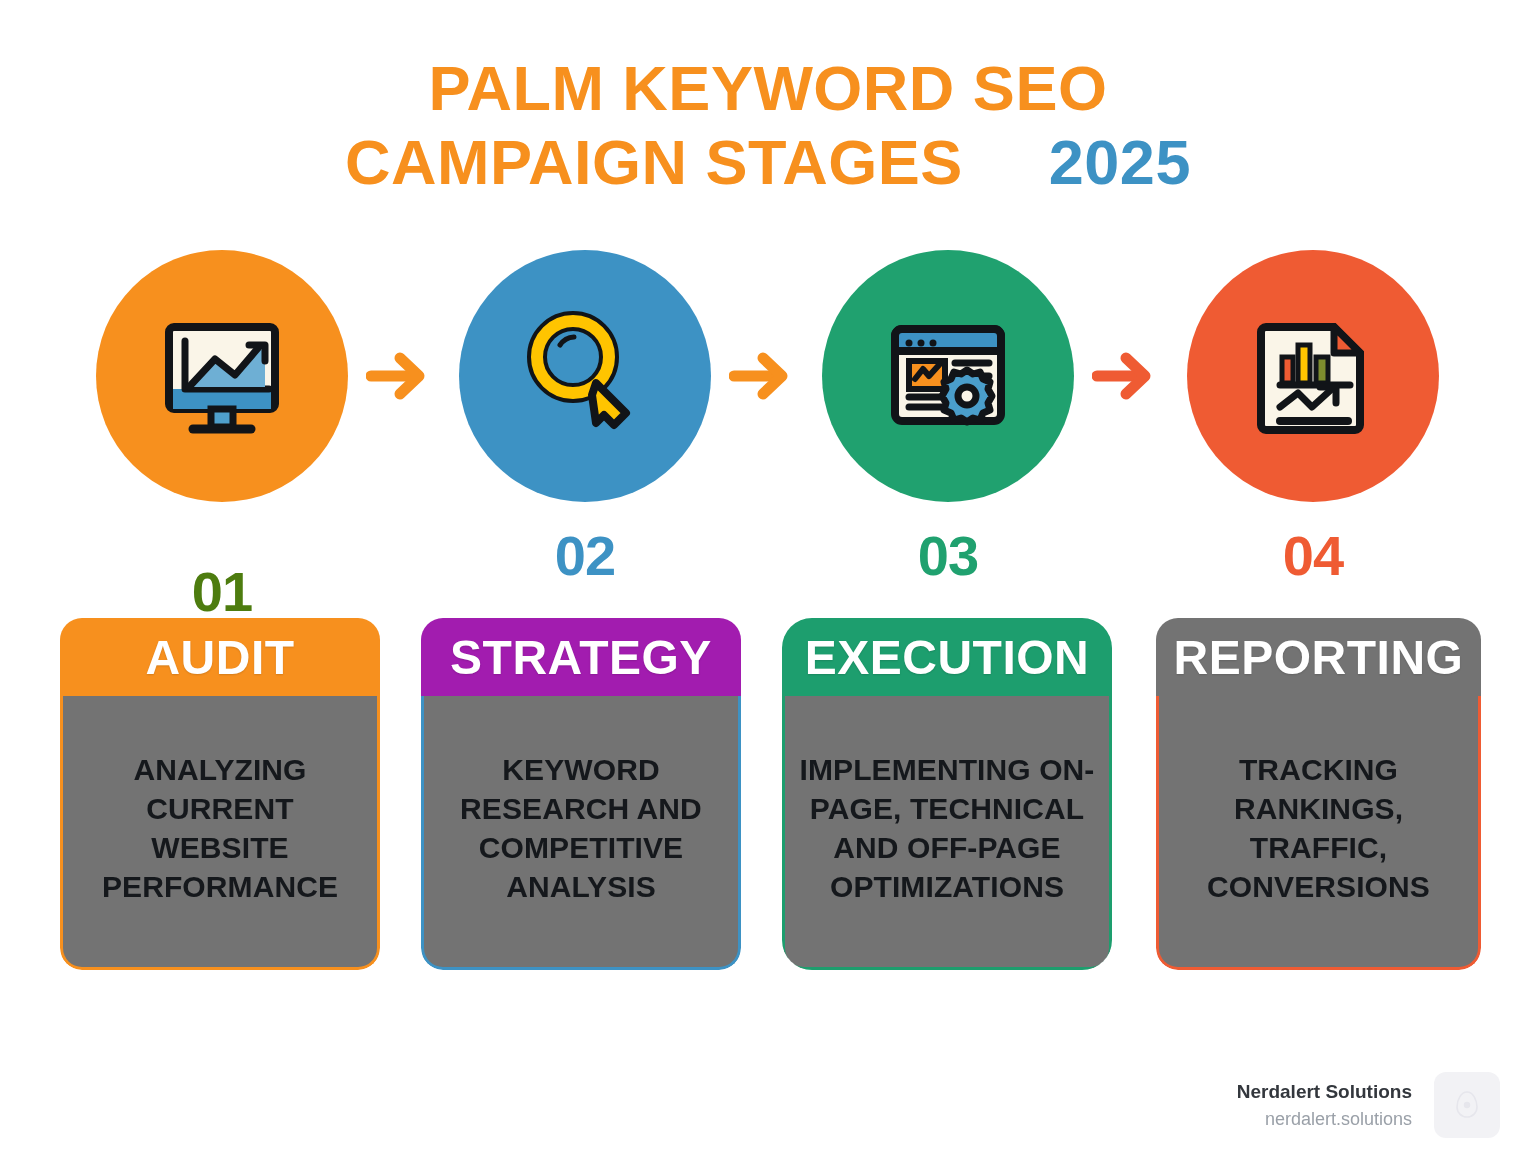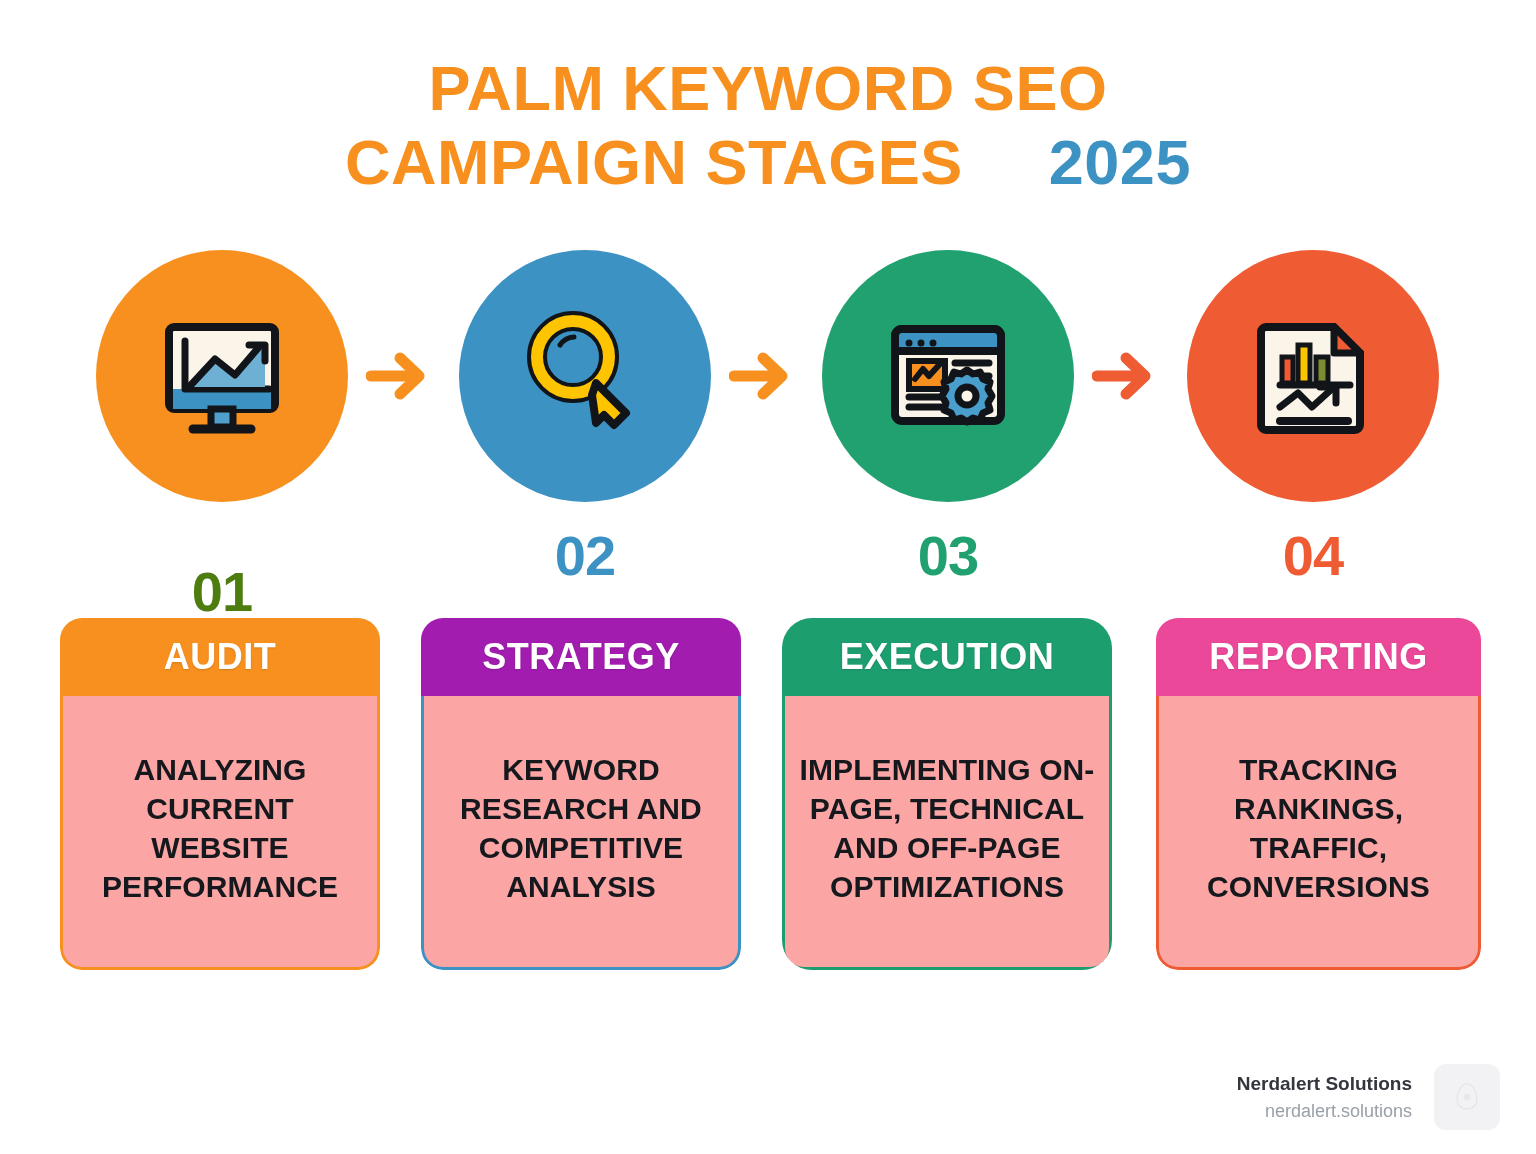--- a/index.html
+++ b/index.html
@@ -112,28 +112,28 @@
     box-sizing: border-box;
     overflow: hidden;
   }
   .card-header {
     height: 78px;
     flex: 0 0 78px;
     display: flex;
     align-items: center;
     justify-content: center;
     color: #ffffff;
-    font-size: 36px;
+    font-size: 48px;
     font-weight: bold;
     letter-spacing: 0.5px;
     text-shadow: 0 1px 2px rgba(0,0,0,0.14);
   }
   .card-body {
     flex: 1 1 auto;
-    background: #fca5a5;
+    background: #737373;
     display: flex;
     align-items: center;
     justify-content: center;
     text-align: center;
     padding: 6px 14px 14px 14px;
     box-sizing: border-box;
     border-style: solid;
     border-width: 0 3px 3px 3px;
     border-bottom-left-radius: 22px;
     border-bottom-right-radius: 22px;
@@ -146,35 +146,35 @@
     letter-spacing: 0.1px;
   }
   .card1 { left: 60px;   }
   .card2 { left: 421px;  }
   .card3 { left: 782px;  }
   .card4 { left: 1156px; }
 
   .card1 .card-header { background: #F7901E; }
   .card2 .card-header { background: #a21caf; }
   .card3 .card-header { background: #1D9E6E; }
-  .card4 .card-header { background: #ec4899; }
+  .card4 .card-header { background: #737373; }
 
   .card1 .card-body { border-color: #F7901E; }
   .card2 .card-body { border-color: #3D92C4; }
   .card3 .card-body { border-color: #1D9E6E; }
   .card4 .card-body { border-color: #EF5B33; }
 
   .card3 { width: 330px; border-radius: 30px; }
   .card4 { width: 325px; }
 
   
   .footer {
     position: absolute;
     right: 36px;
-    bottom: 24px;
+    bottom: 16px;
     display: flex;
     align-items: center;
     gap: 22px;
   }
   .footer-text {
     text-align: right;
   }
   .footer-name {
     font-size: 19px;
     font-weight: bold;

